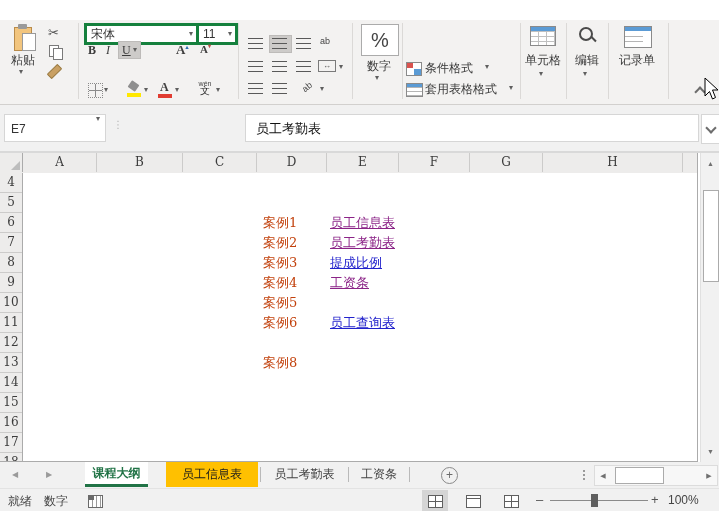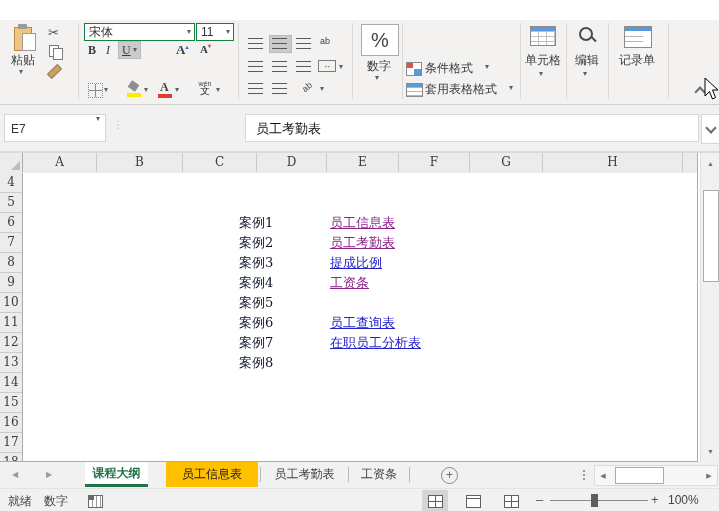--- a/index.html
+++ b/index.html
@@ -15,21 +15,21 @@
   .activetab .striptab{position:relative;top:-8px;color:#217346;font-weight:bold;}
   .filetab .striptab{position:relative;top:-8px;color:#fff;}
 
   
   .ribbon{position:absolute;left:0;top:20px;width:719px;height:84px;background:#F3F2F1;border-bottom:1px solid #D2D0CE;font-size:12px;color:#3b3b3b;}
   .sep{position:absolute;top:3px;height:76px;width:1px;background:#DBD9D7;}
   .gl{position:absolute;top:87px;font-size:11px;color:#605F5D;text-align:center;}
   .dlg{position:absolute;top:88px;width:7px;height:7px;border-right:1px solid #8a8a8a;border-bottom:1px solid #8a8a8a;}
   .dd{font-size:8px;color:#5f5f5f;line-height:8px;}
   .btnlbl{font-size:12px;color:#3b3b3b;}
-  .combo{position:absolute;background:#fff;border:1px solid #15803d;height:16px;line-height:16px;font-size:12px;color:#333;padding-left:4px;}
+  .combo{position:absolute;background:#fff;border:3px solid #15803d;height:16px;line-height:16px;font-size:12px;color:#333;padding-left:4px;}
   .combo .dd{position:absolute;right:3px;top:4px;}
 
   .ico-paste{position:absolute;width:24px;height:26px;}
   .ico-paste .board{position:absolute;left:1px;top:3px;width:16px;height:22px;background:#F2C57E;border:1px solid #B98B4A;}
   .ico-paste .clipp{position:absolute;left:5px;top:0;width:9px;height:5px;background:#9a9a9a;border-radius:1px;}
   .ico-paste .page{position:absolute;left:9px;top:9px;width:12px;height:16px;background:#fff;border:1px solid #9a9a9a;}
   .ico-copy{position:absolute;width:14px;height:14px;}
   .ico-copy i{position:absolute;width:8px;height:10px;background:#fff;border:1px solid #7a7a7a;}
   .ico-copy i.b{left:4px;top:3px;}
   .ico-copy i.a{left:0;top:0;}
@@ -86,21 +86,21 @@
   .colhdr{position:absolute;left:0;top:153px;width:697px;height:20px;background:#EDECEB;border-bottom:1px solid #ABABAB;}
   .colcell{position:absolute;top:0;height:19px;line-height:19px;text-align:center;font-size:12px;color:#3b3b3b;border-right:1px solid #CCCBCA;}
   .corner{position:absolute;left:0;top:0;width:22px;height:19px;border-right:1px solid #ABABAB;}
   .corner i{position:absolute;right:2px;bottom:2px;width:0;height:0;border-left:9px solid rgba(0,0,0,0);border-bottom:9px solid #BDBDBD;}
   .rowhdrs{position:absolute;left:0;top:173px;width:22px;height:288px;overflow:hidden;border-right:1px solid #ABABAB;background:#EDECEB;}
   .rowcell{width:22px;height:19px;line-height:19px;border-bottom:1px solid #CCCBCA;text-align:center;font-size:12px;color:#3b3b3b;}
   .gridarea{position:absolute;left:23px;top:173px;width:674px;height:288px;background:#fff;overflow:hidden;}
   .gridR{position:absolute;left:697px;top:153px;width:1px;height:308px;background:#ABABAB;}
   .gridB{position:absolute;left:0;top:461px;width:698px;height:1px;background:#ABABAB;}
   .entry{position:absolute;left:0;height:20px;width:674px;font-size:13px;line-height:20px;font-family:"DejaVu Serif",serif;}
-  .entry .lab{position:absolute;left:216px;color:#0f172a;}
+  .entry .lab{position:absolute;left:240px;color:#c2410c;}
   .entry .lnk{position:absolute;left:307px;text-decoration:underline;cursor:pointer;}
   .lnk.b{color:#2222CC;}
   .lnk.v{color:#8B2387;}
 
   
   .vs{position:absolute;left:700px;top:153px;width:19px;height:310px;background:#F1F1F1;border-left:1px solid #E0E0E0;}
   .vs .arr{position:absolute;left:0;width:19px;height:18px;text-align:center;font-size:7px;color:#707070;line-height:18px;}
   .vs .thumb{position:absolute;left:2px;top:37px;width:14px;height:90px;background:#fff;border:1px solid #ABABAB;}
   .fexp{position:absolute;left:701px;top:114px;width:17px;height:28px;background:#fff;border:1px solid #D6D6D6;text-align:center;}
 
@@ -328,24 +328,20 @@
       <span class="lab">案例4</span>
       <span class="lnk v">工资条</span>
     </div>
     <div class="entry" style="top:120px;">
       <span class="lab">案例5</span>
     </div>
     <div class="entry" style="top:140px;">
       <span class="lab">案例6</span>
       <span class="lnk b">员工查询表</span>
     </div>
-    <div class="entry" style="top:160px;">
-      <span class="lab">案例7</span>
-      <span class="lnk b">在职员工分析表</span>
-    </div>
     <div class="entry" style="top:180px;">
       <span class="lab">案例8</span>
     </div>
   </div>
   <div class="gridR"></div>
   <div class="gridB"></div>
 
   <div class="vs">
     <div class="arr" style="top:2px;">▲</div>
     <div class="thumb"></div>

